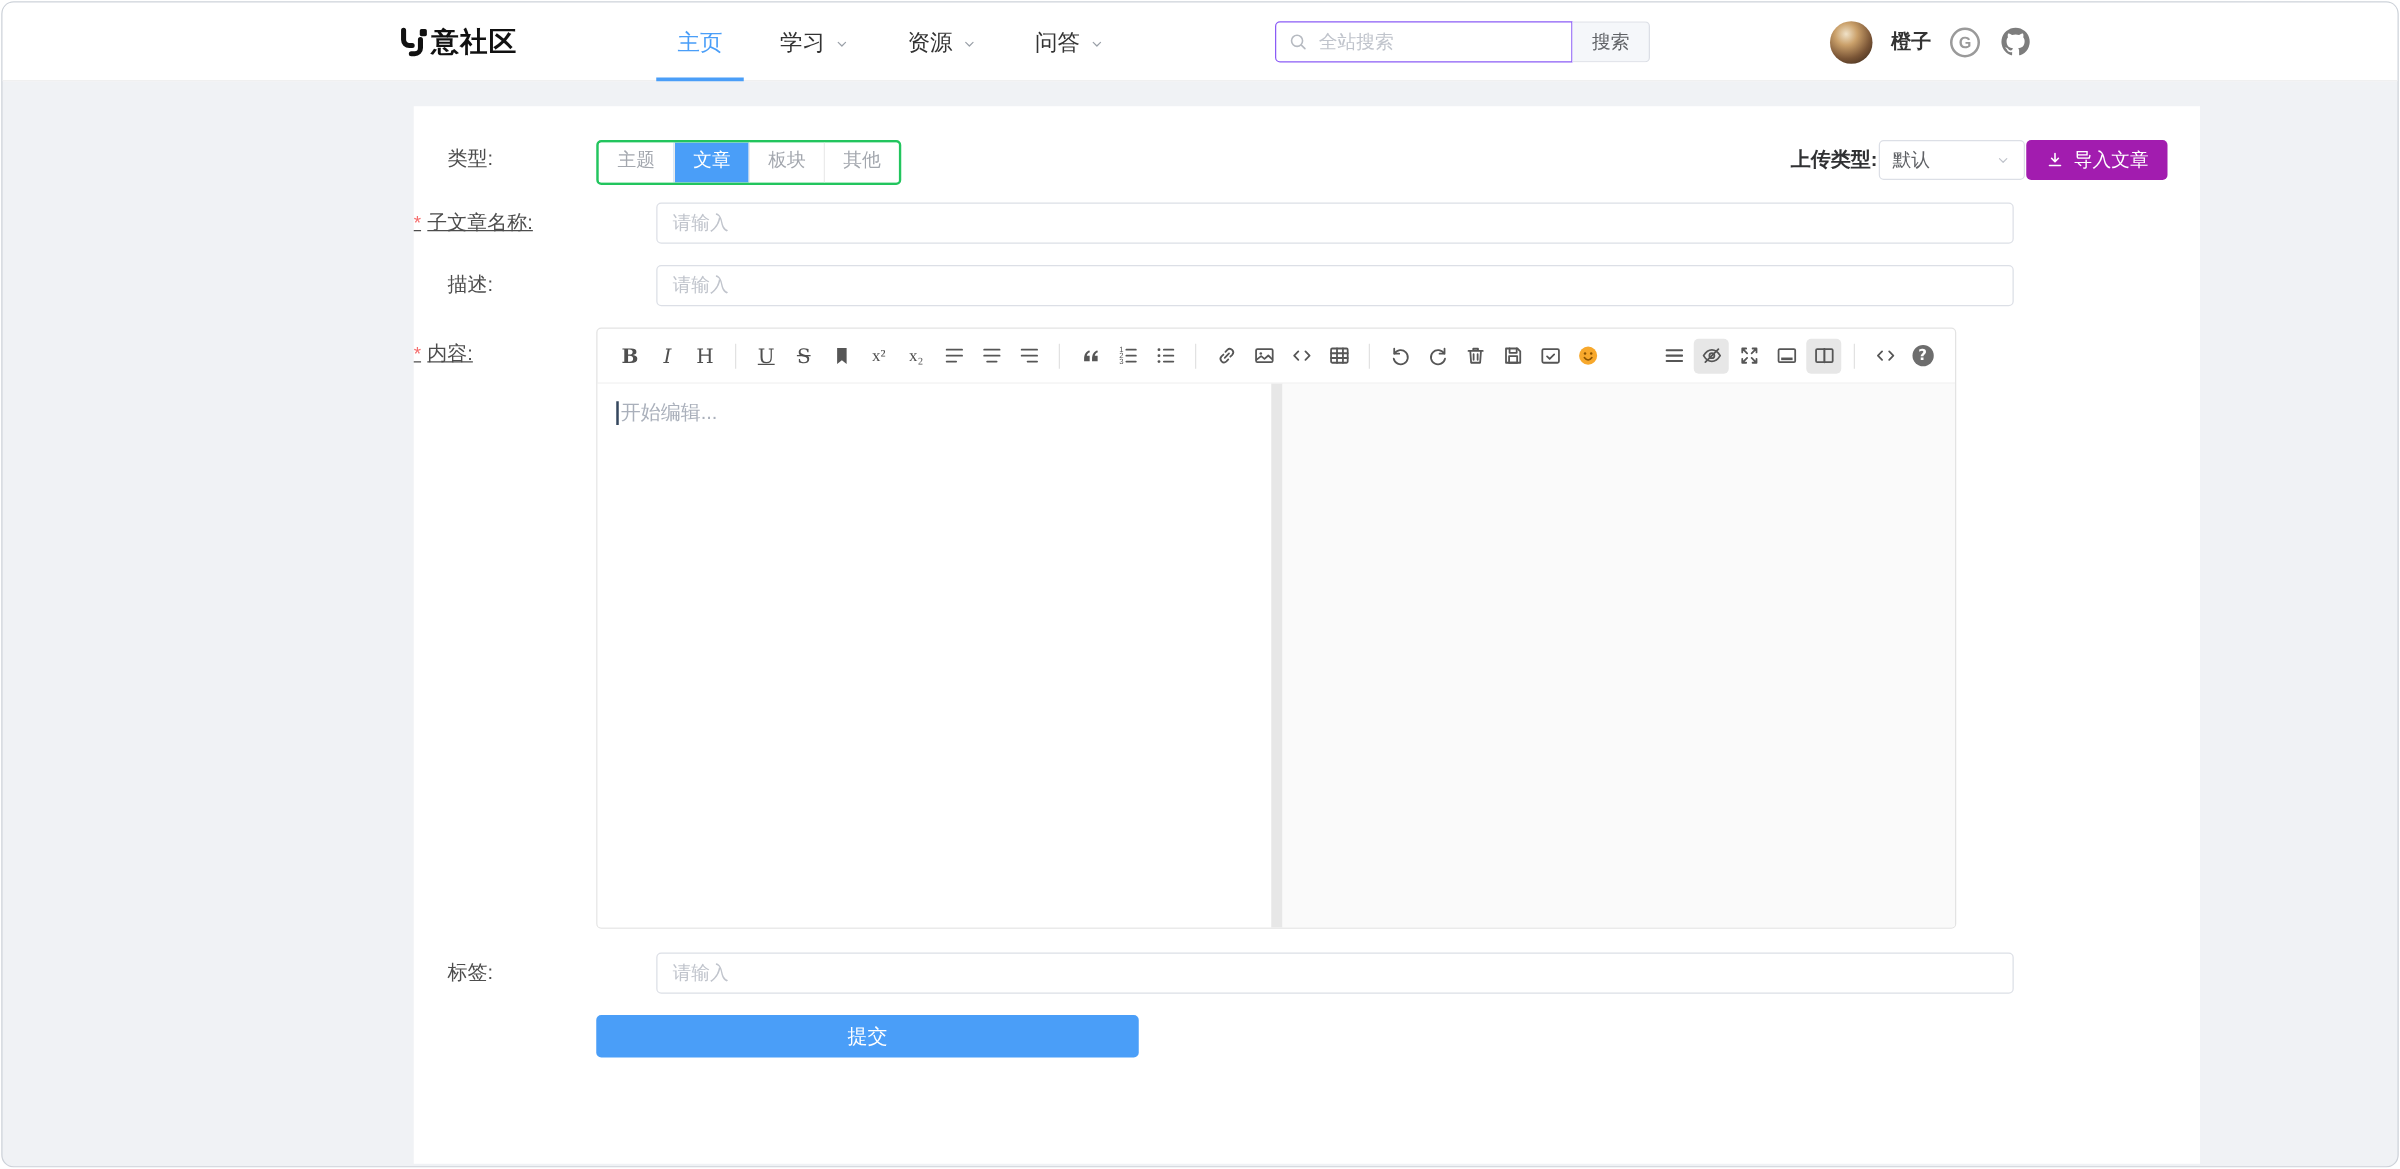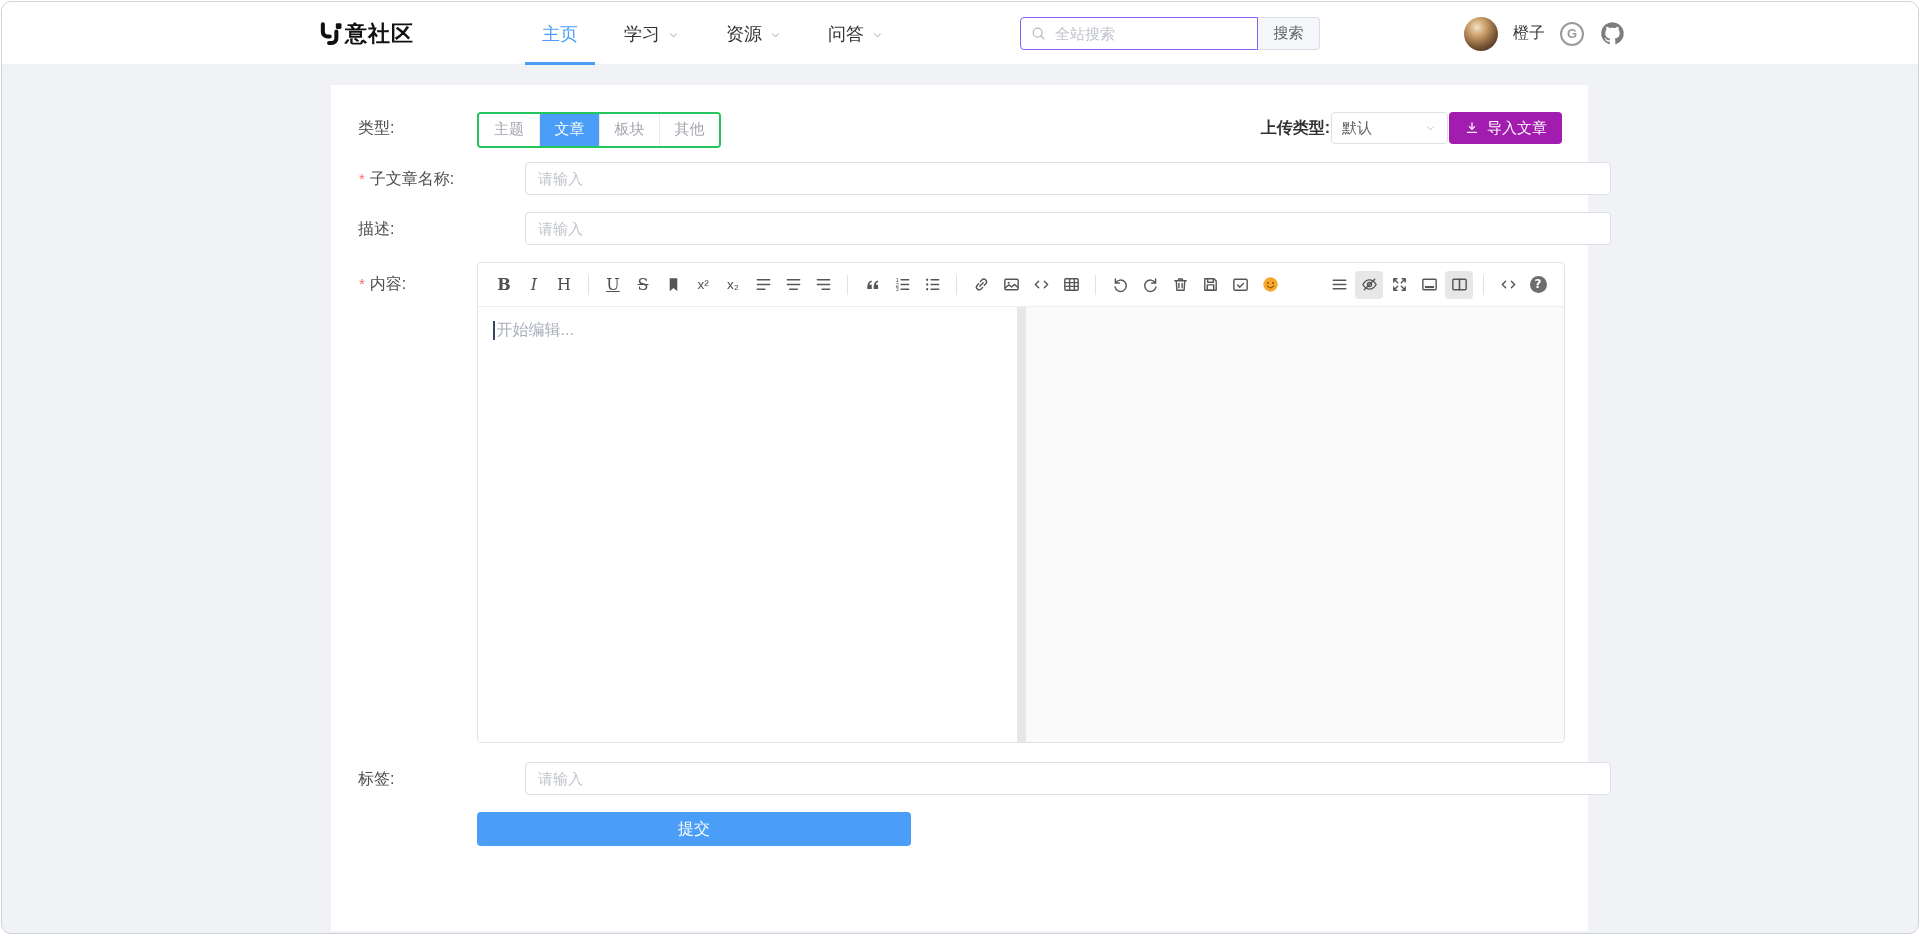--- a/index.html
+++ b/index.html
@@ -19,30 +19,30 @@
   .searchbox{ position:absolute; left:1018px; top:15px; height:33px; display:flex; }
   .searchbox .sicon{ position:absolute; left:10px; top:8px; color:#b6bac1; }
   .searchbox input{ width:238px; height:33px; border:1px solid #8b5cf6; border-radius:4px 0 0 4px;
                     padding:0 10px 0 34px; font-size:15px; color:#333; outline:none; background:#fff; }
   .searchbox input::placeholder{ color:#c0c4cc; }
   .searchbox button{ width:62px; height:33px; border:1px solid #dcdfe6; border-left:none; border-radius:0 4px 4px 0;
                      background:#f5f7fa; color:#606266; font-size:15px; cursor:pointer; }
   .user{ position:absolute; left:1462px; top:0; height:63px; display:flex; align-items:center; gap:15px; }
   .avatar{ width:34px; height:34px; border-radius:50%; cursor:pointer;
            background:radial-gradient(circle at 38% 30%, #f0e2c8 0%, #caa06a 28%, #7a5536 62%, #2b1d13 100%); }
-  .username{ font-size:16px; color:#333; }
+  .username{ font-size:16px; color:#333;font-weight:bold; }
   .gitee-circle{ width:24px; height:24px; border:2.6px solid #9a9a9a; border-radius:50%; color:#9a9a9a;
                  font-size:13px; font-weight:700; display:flex; align-items:center; justify-content:center; cursor:pointer; }
   .gh{ color:#7d7d7d; display:flex; cursor:pointer; }
 
   
-  .card{ position:absolute; left:329px; top:83px; width:1257px; height:846px; background:#fff; }
+  .card{ position:absolute; left:329px; top:83px; width:1429px; height:846px; background:#fff; }
   .lbl{ position:absolute; left:27px; font-size:16px; color:#4d4d4d; white-space:nowrap; }
   .req::before{ content:"*"; color:#f56c6c; margin-right:5px; font-size:15px; }
-  .lbl-req{ left:28px; }
+  .lbl-req{ left:0;text-decoration:underline; }
   #lbl-type{ top:27px; line-height:32px; }
   #lbl-name{ top:77px;  line-height:33px; }
   #lbl-desc{ top:127px; line-height:33px; }
   #lbl-content{ top:177px; line-height:44px; }
   #lbl-tags{ top:677px; line-height:33px; }
 
   .seg{ position:absolute; left:146px; top:27px; display:flex; border:2px solid #22c55e; border-radius:4px; overflow:hidden;justify-content:space-between; }
   .seg-btn{ width:60px; height:32px; line-height:30px; text-align:center; font-size:15px; color:#a3a7ae;
             background:#fff; border-left:1px solid #ebebeb; cursor:pointer; }
   .seg-btn:first-child{ border-left:none; }
@@ -68,21 +68,21 @@
   .toolbar{ height:44px; min-height:44px; border-bottom:1px solid #efefef; display:flex; align-items:center; padding:0 12px; }
   .tb-group{ display:flex; align-items:center; gap:2px; }
   .tb-spacer{ flex:1; }
   .tb-icon{ width:28px; height:28px; border-radius:4px; display:flex; align-items:center; justify-content:center;
             color:#565656; cursor:pointer; }
   .tb-icon.active{ background:#e7e7e7; }
   .tb-divider{ width:1px; height:20px; background:#e2e2e2; margin:0 8px; }
   .tb-txt{ font-family:"DejaVu Serif","Liberation Serif",serif; font-size:16px; color:#4f4f4f; line-height:1; }
   .tb-bold{ font-weight:700; } .tb-italic{ font-style:italic; }
   .tb-underline{ text-decoration:underline; } .tb-strike{ text-decoration:line-through; }
-  .tb-sup,.tb-sub{ font-size:13.5px; font-family:Liberation Sans, sans-serif; }
+  .tb-sup,.tb-sub{ font-size:13.5px; font-family:Liberation Serif, serif; }
   .tb-txt.tb-help{ font-family:"DejaVu Sans",sans-serif; background:#6d6d6d; color:#fff; width:17px; height:17px;
                    border-radius:50%; font-size:12px; line-height:17px; text-align:center; font-weight:700; }
   .panes{ flex:1; display:flex; min-height:0; }
   .pane-left{ width:539px; background:#fff; padding:13px 15px; cursor:text; }
   .pane-divider{ width:9px; background:#e7e7e7; cursor:col-resize; }
   .pane-right{ flex:1; background:#fafafa; }
   .editor-placeholder{ font-size:16px; color:#aab0bb; display:inline-flex; align-items:center; }
   .editor-placeholder::before{ content:""; width:1.5px; height:19px; background:#35475e; margin-right:2px; }
 
   .submit-btn{ position:absolute; left:146px; top:727px; width:434px; height:34px; background:#4a9ef8; color:#fff;

